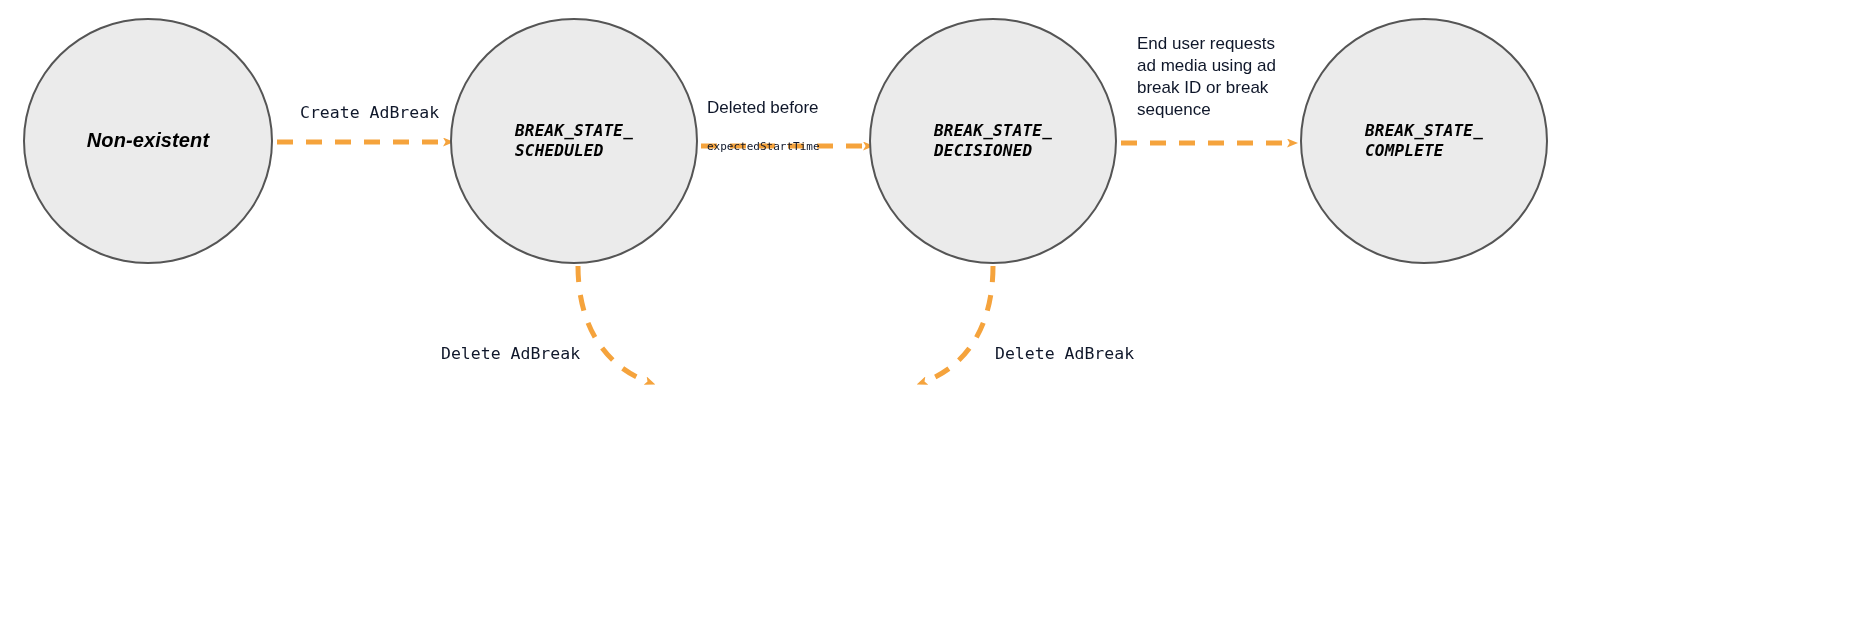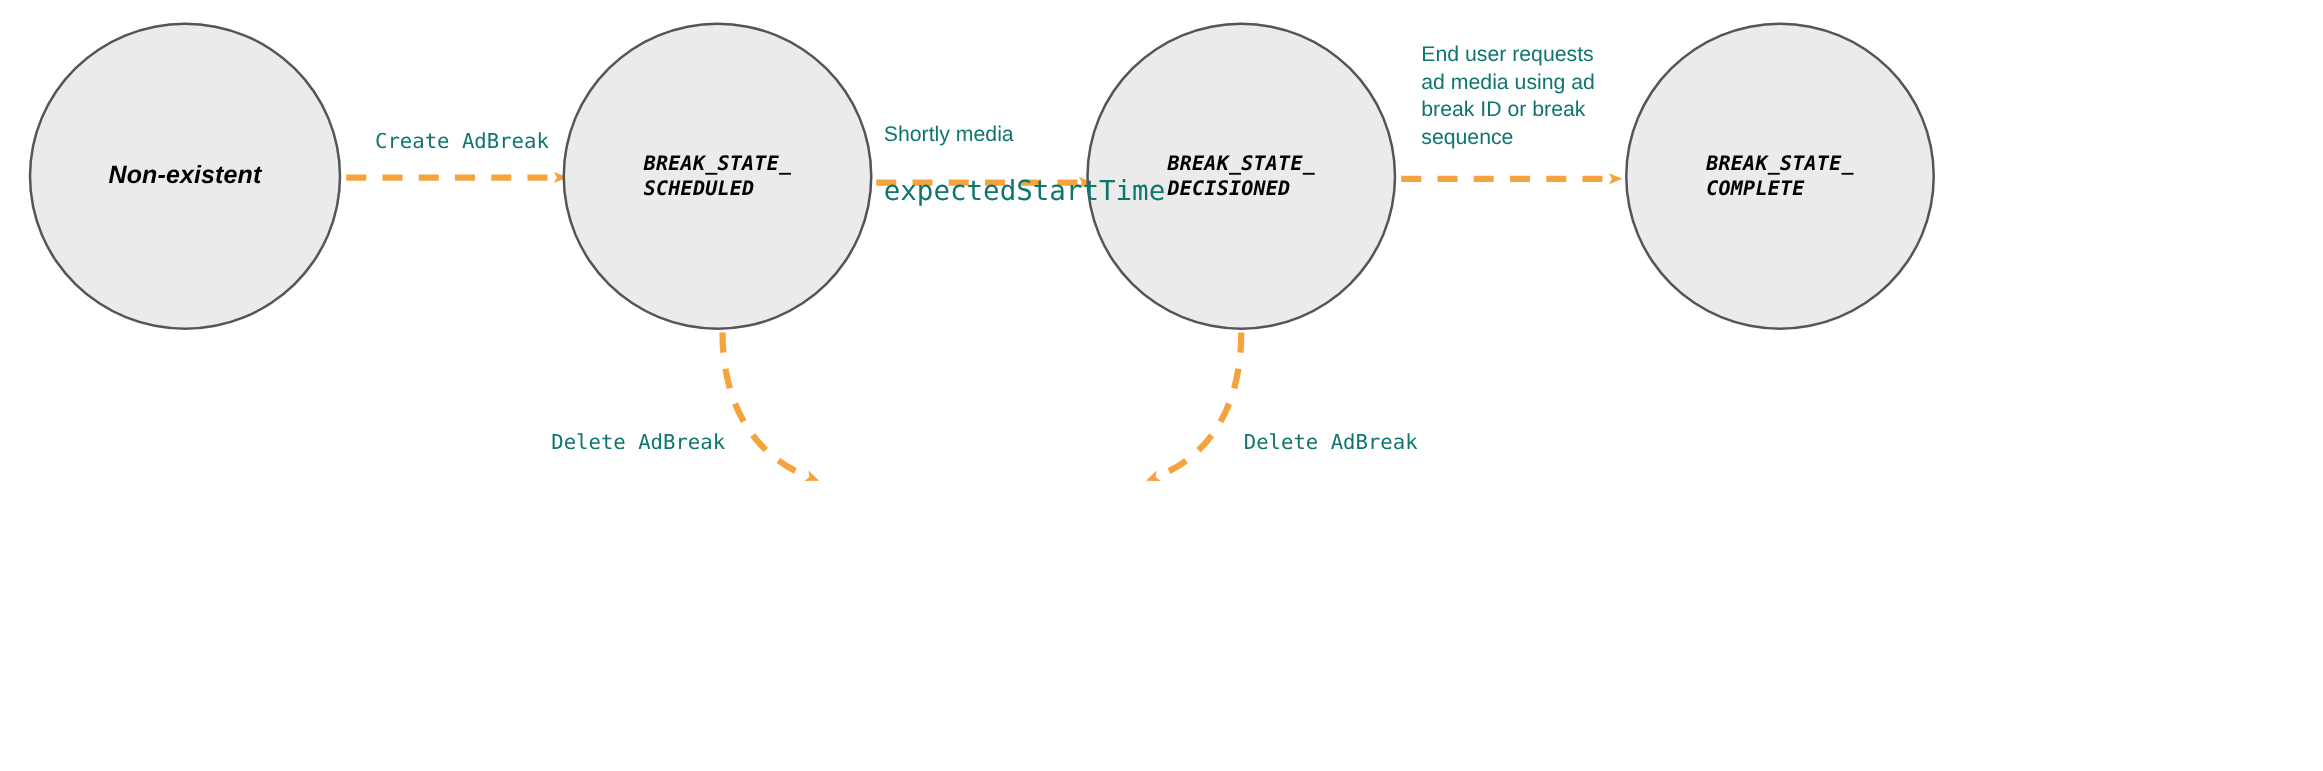--- a/index.html
+++ b/index.html
@@ -49,42 +49,42 @@
     letter-spacing: 0.1px;
   }
   .label-mono {
     font-family: "DejaVu Sans Mono", "Liberation Mono", monospace;
     font-weight: bold;
     font-size: 16px;
     letter-spacing: 0.2px;
   }
   .edge-label {
     position: absolute;
-    color: #0f766e;
+    color: #0f172a;
     line-height: 1.30;
     white-space: pre-line;
     z-index: 3;
     user-select: none;
   }
   .edge-label.mono {
     font-family: "DejaVu Sans Mono", "Liberation Mono", monospace;
     font-size: 16.5px;
   }
   .edge-label.sans {
     font-family: "Liberation Sans", sans-serif;
     font-size: 17px;
   }
   .edge-label.mixed .line-sans {
     font-family: "Liberation Sans", sans-serif;
     font-size: 17px;
     display: block;
   }
   .edge-label.mixed .line-mono {
     font-family: "DejaVu Sans Mono", "Liberation Mono", monospace;
-    font-size: 22px;
+    font-size: 11px;
     display: block;
   }
 </style>
 </head>
 <body>
 
 <div id="canvas">
 
   <svg id="edge-layer" viewBox="0 0 1858 617" xmlns="http://www.w3.org/2000/svg">
     <defs>
@@ -120,21 +120,21 @@
 
   <div class="node" style="left:1300px; top:18px; width:248px; height:246px;">
     <span class="node-label label-mono">BREAK_STATE_
 COMPLETE</span>
   </div>
 
 
   <div class="edge-label mono" style="left:300px; top:86px;margin-top:16px;">Create AdBreak</div>
 
   <div class="edge-label mixed" style="left:707px; top:76px;">
-    <span class="line-sans">Shortly media</span>
+    <span class="line-sans">Deleted before</span>
     <span class="line-mono">expectedStartTime</span>
   </div>
 
   <div class="edge-label sans" style="left:1137px; top:33px;">End user requests
 ad media using ad
 break ID or break
 sequence</div>
 
   <div class="edge-label mono" style="left:441px; top:343px;">Delete AdBreak</div>
 

